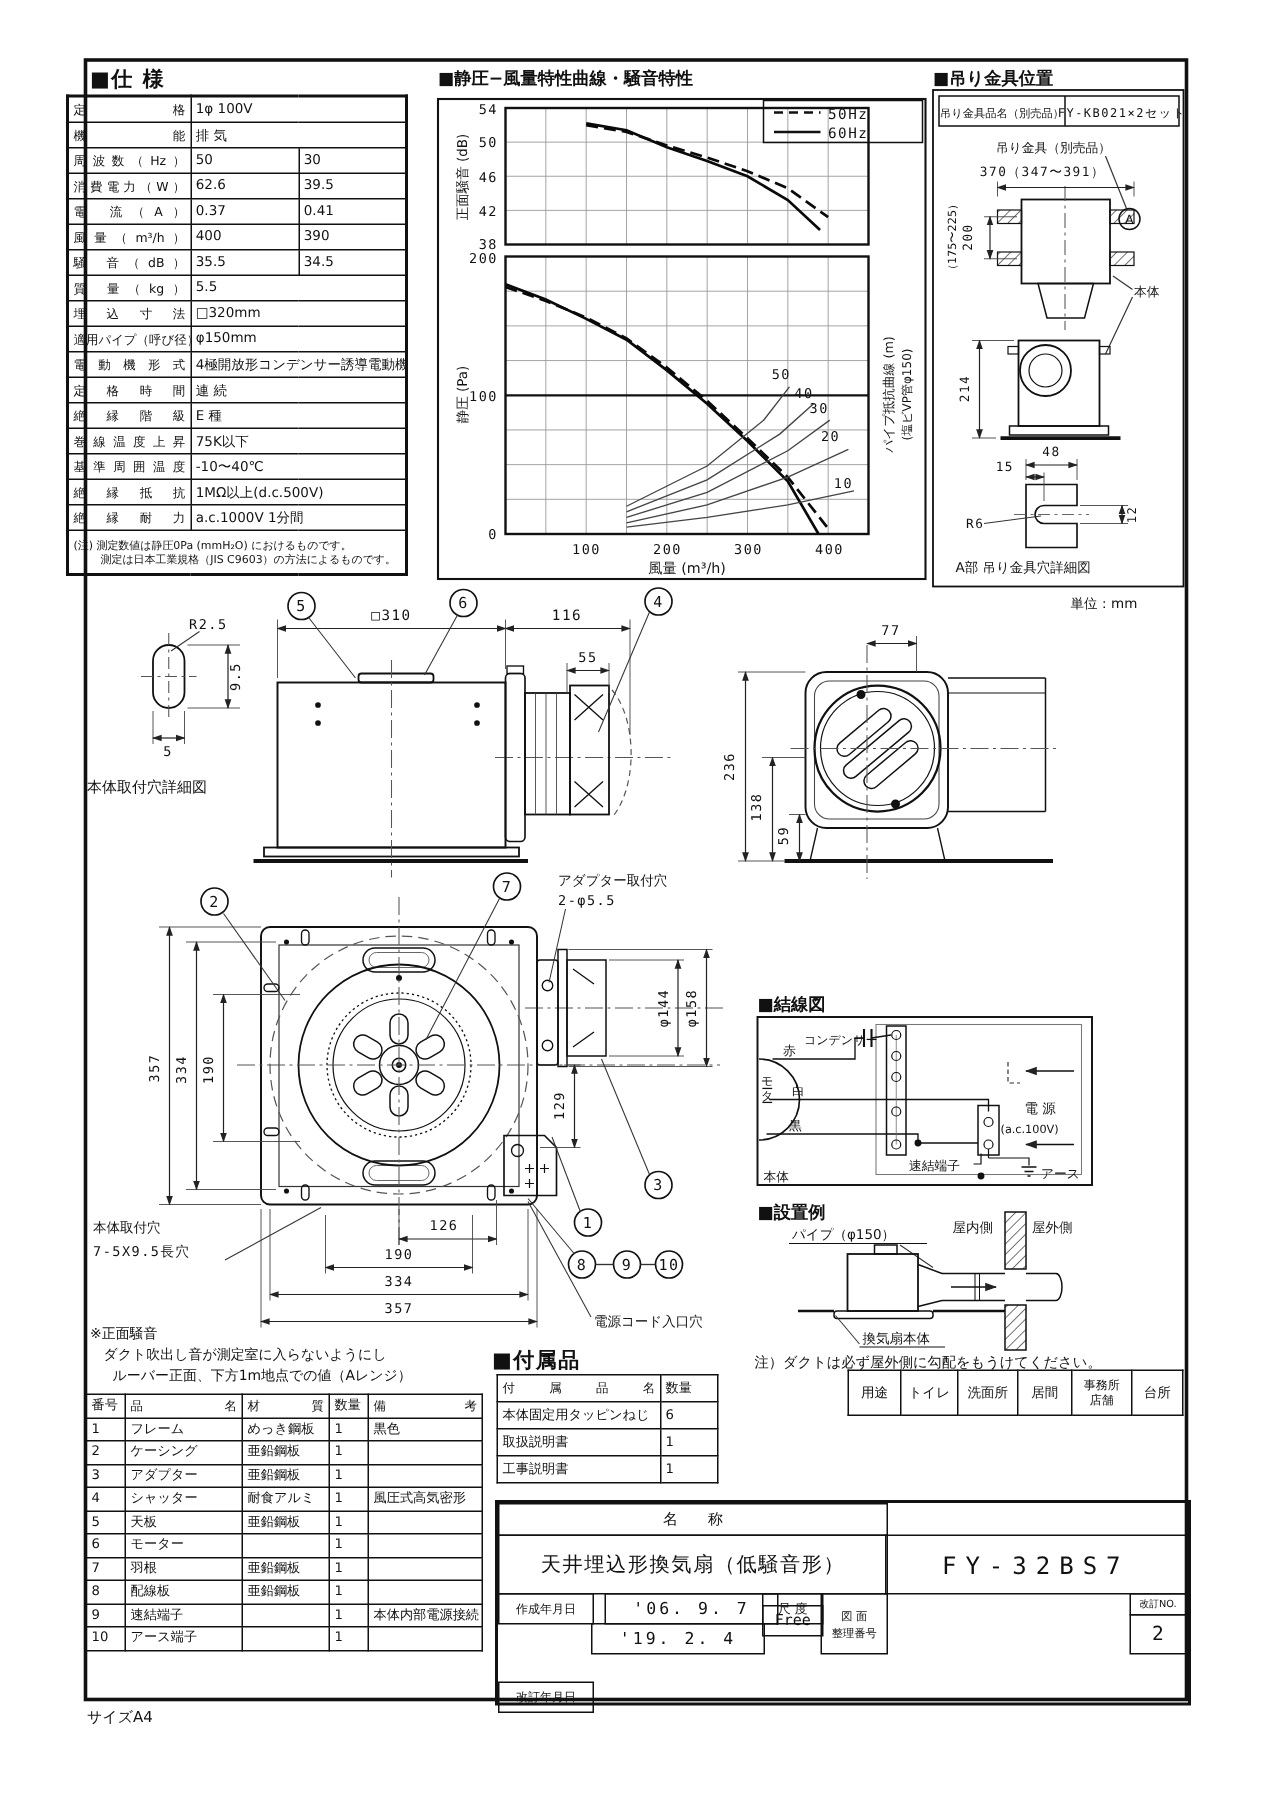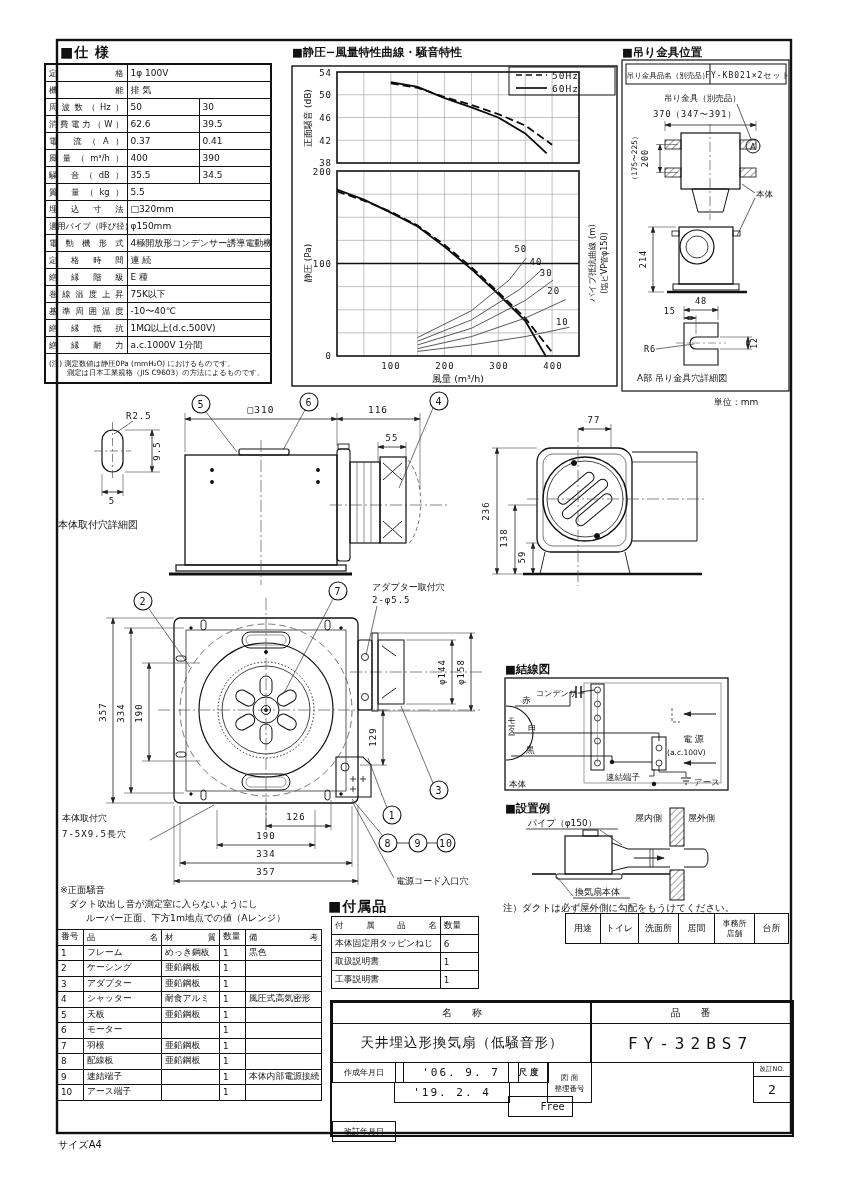--- a/index.html
+++ b/index.html
@@ -565,21 +565,21 @@
           <div>(注) 測定数値は静圧0Pa (mmH₂O) におけるものです。</div>
           <div style="padding-left: 18px;">測定は日本工業規格（JIS C9603）の方法によるものです。</div>
         </td>
       </tr>
     </tbody>
 </table>
 
 <div id="fn-note">
   <div>※正面騒音</div>
   <div style="padding-left:9px">ダクト吹出し音が測定室に入らないようにし</div>
-  <div style="padding-left:26px">ルーバー正面、下方1m地点での値（Aレンジ）</div>
+  <div style="padding-left:15px">ルーバー正面、下方1m地点での値（Aレンジ）</div>
 </div>
 
 <table id="parts-tbl">
   <colgroup>
       <col style="width:26px">
       <col style="width:78px">
       <col style="width:58px">
       <col style="width:26px">
       <col style="width:76px">
     </colgroup>
@@ -707,28 +707,27 @@
         <td class="ctr">居間</td>
         <td class="pre ctr">事務所
 店舗</td>
         <td class="ctr">台所</td>
       </tr>
     </tbody>
 </table>
 
 <div id="tb">
   <div class="cell" style="left:0;top:0;width:258px;height:20px;font-size:10px;">名　　称</div>
-  <div class="cell" style="left:258px;top:0;width:199px;height:20px;font-size:10px;">品　　番</div>
   <div class="cell" style="left:0;top:21px;width:258px;height:38px;font-size:13.5px;letter-spacing:1px;">天井埋込形換気扇（低騒音形）</div>
   <div class="cell mono-h" style="left:258px;top:21px;width:199px;height:38px;font-size:16px;letter-spacing:6px;">FY-32BS7</div>
   <div class="cell" style="left:0;top:60px;width:62px;height:19px;font-size:8px;">作成年月日</div>
   <div class="cell mono-h" style="left:71px;top:60px;width:114px;height:19px;font-size:11px;letter-spacing:2px;">'06. 9. 7</div>
   <div class="cell" style="left:0;top:80px;width:62px;height:19px;font-size:8px;margin-top:39px;">改訂年月日</div>
   <div class="cell mono-h" style="left:62px;top:80px;width:114px;height:19px;font-size:11px;letter-spacing:2px;">'19. 2. 4</div>
-  <div class="cell" style="left:176px;top:60px;width:39px;height:19px;font-size:8.5px;font-weight:bold;">尺 度</div>
-  <div class="cell mono-h" style="left:176px;top:94px;width:39px;height:19px;font-size:10px;padding-left:24px;">Free</div>
+  <div class="cell" style="left:176px;top:60px;width:39px;height:19px;font-size:8.5px;">尺 度</div>
+  <div class="cell mono-h" style="left:176px;top:68px;width:39px;height:19px;font-size:10px;">Free</div>
   <div class="cell" style="left:215px;top:60px;width:43px;height:39px;font-size:7.5px;flex-direction:column;line-height:11px;">
     <span>図 面</span>
     <span>整理番号</span>
   </div>
   <div class="cell" style="left:421px;top:60px;width:36px;height:13px;font-size:6.5px;">改訂NO.</div>
   <div class="cell mono-h" style="left:421px;top:74px;width:36px;height:25px;font-size:13px;">2</div>
 </div>
 
 </body></html>

